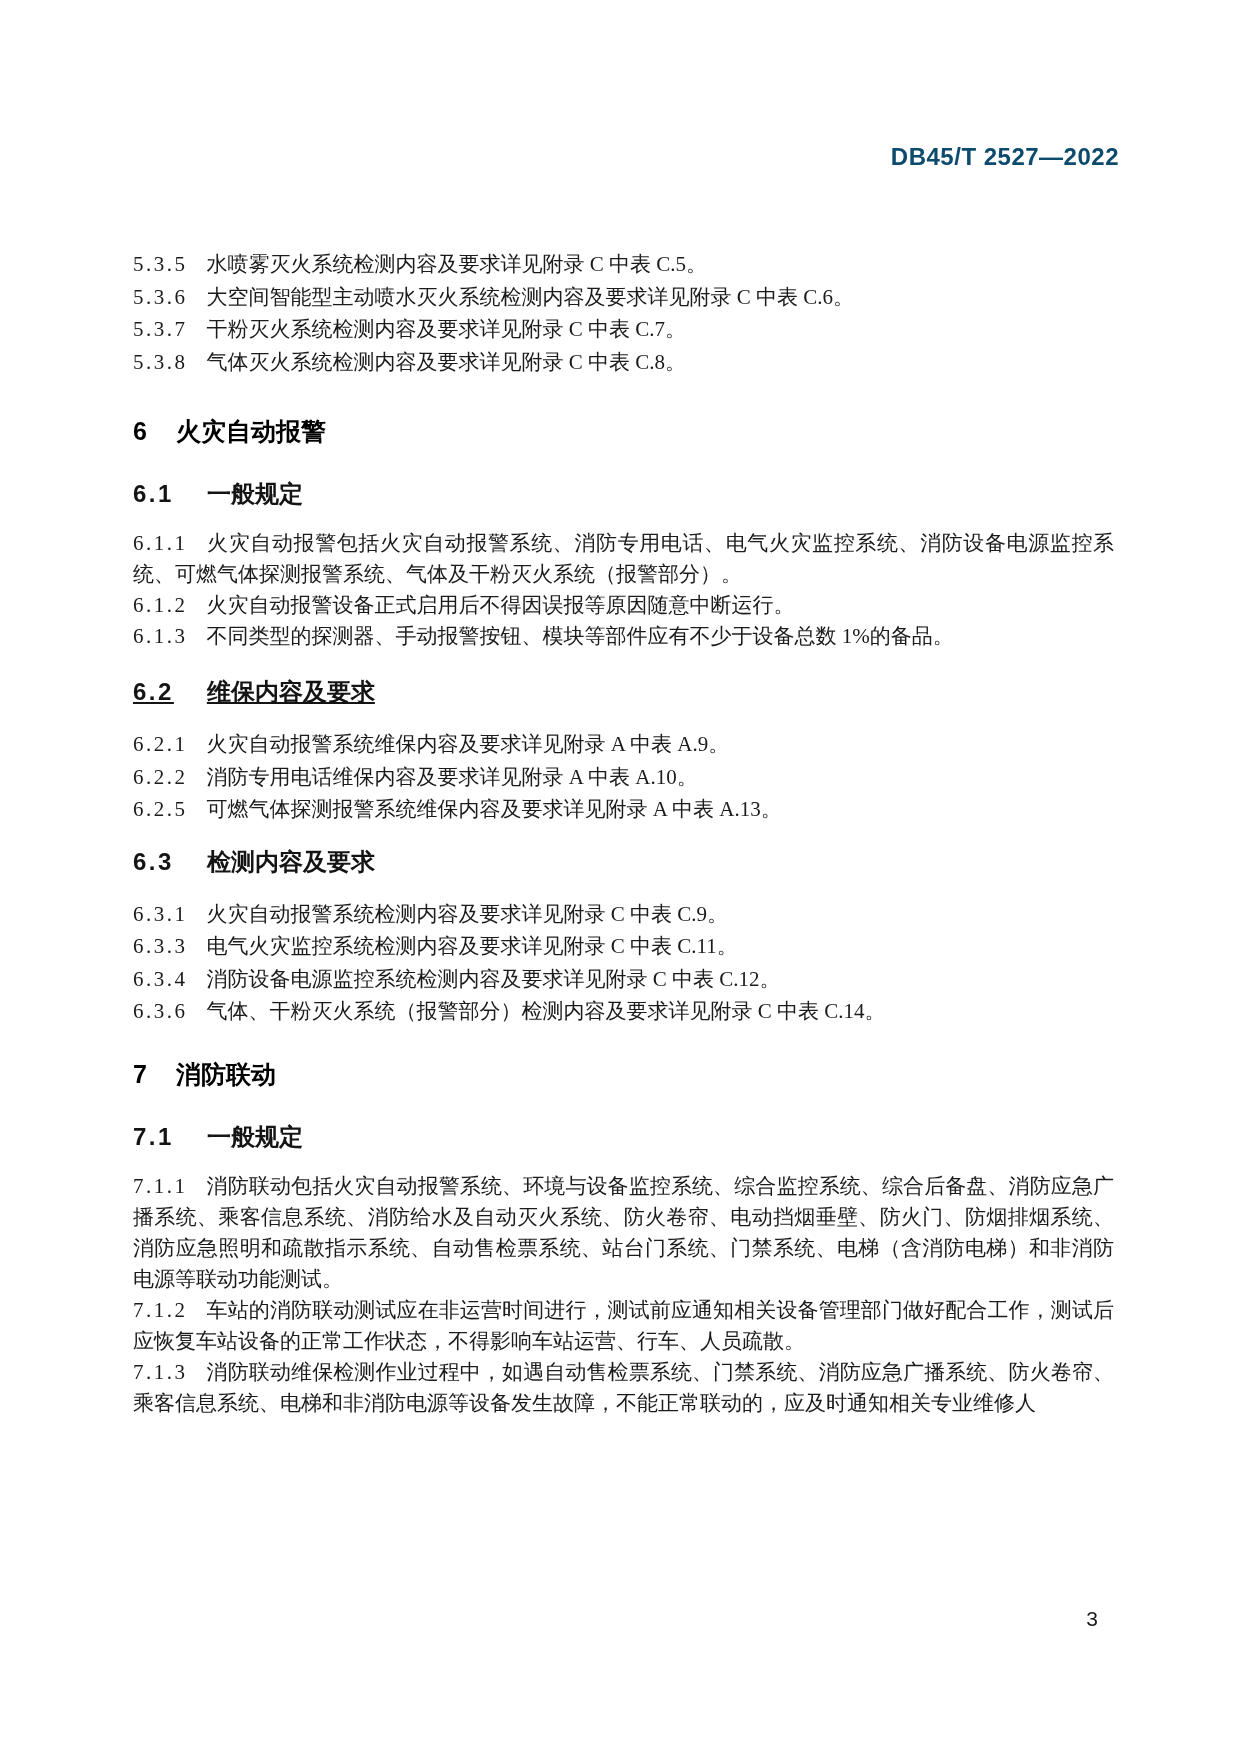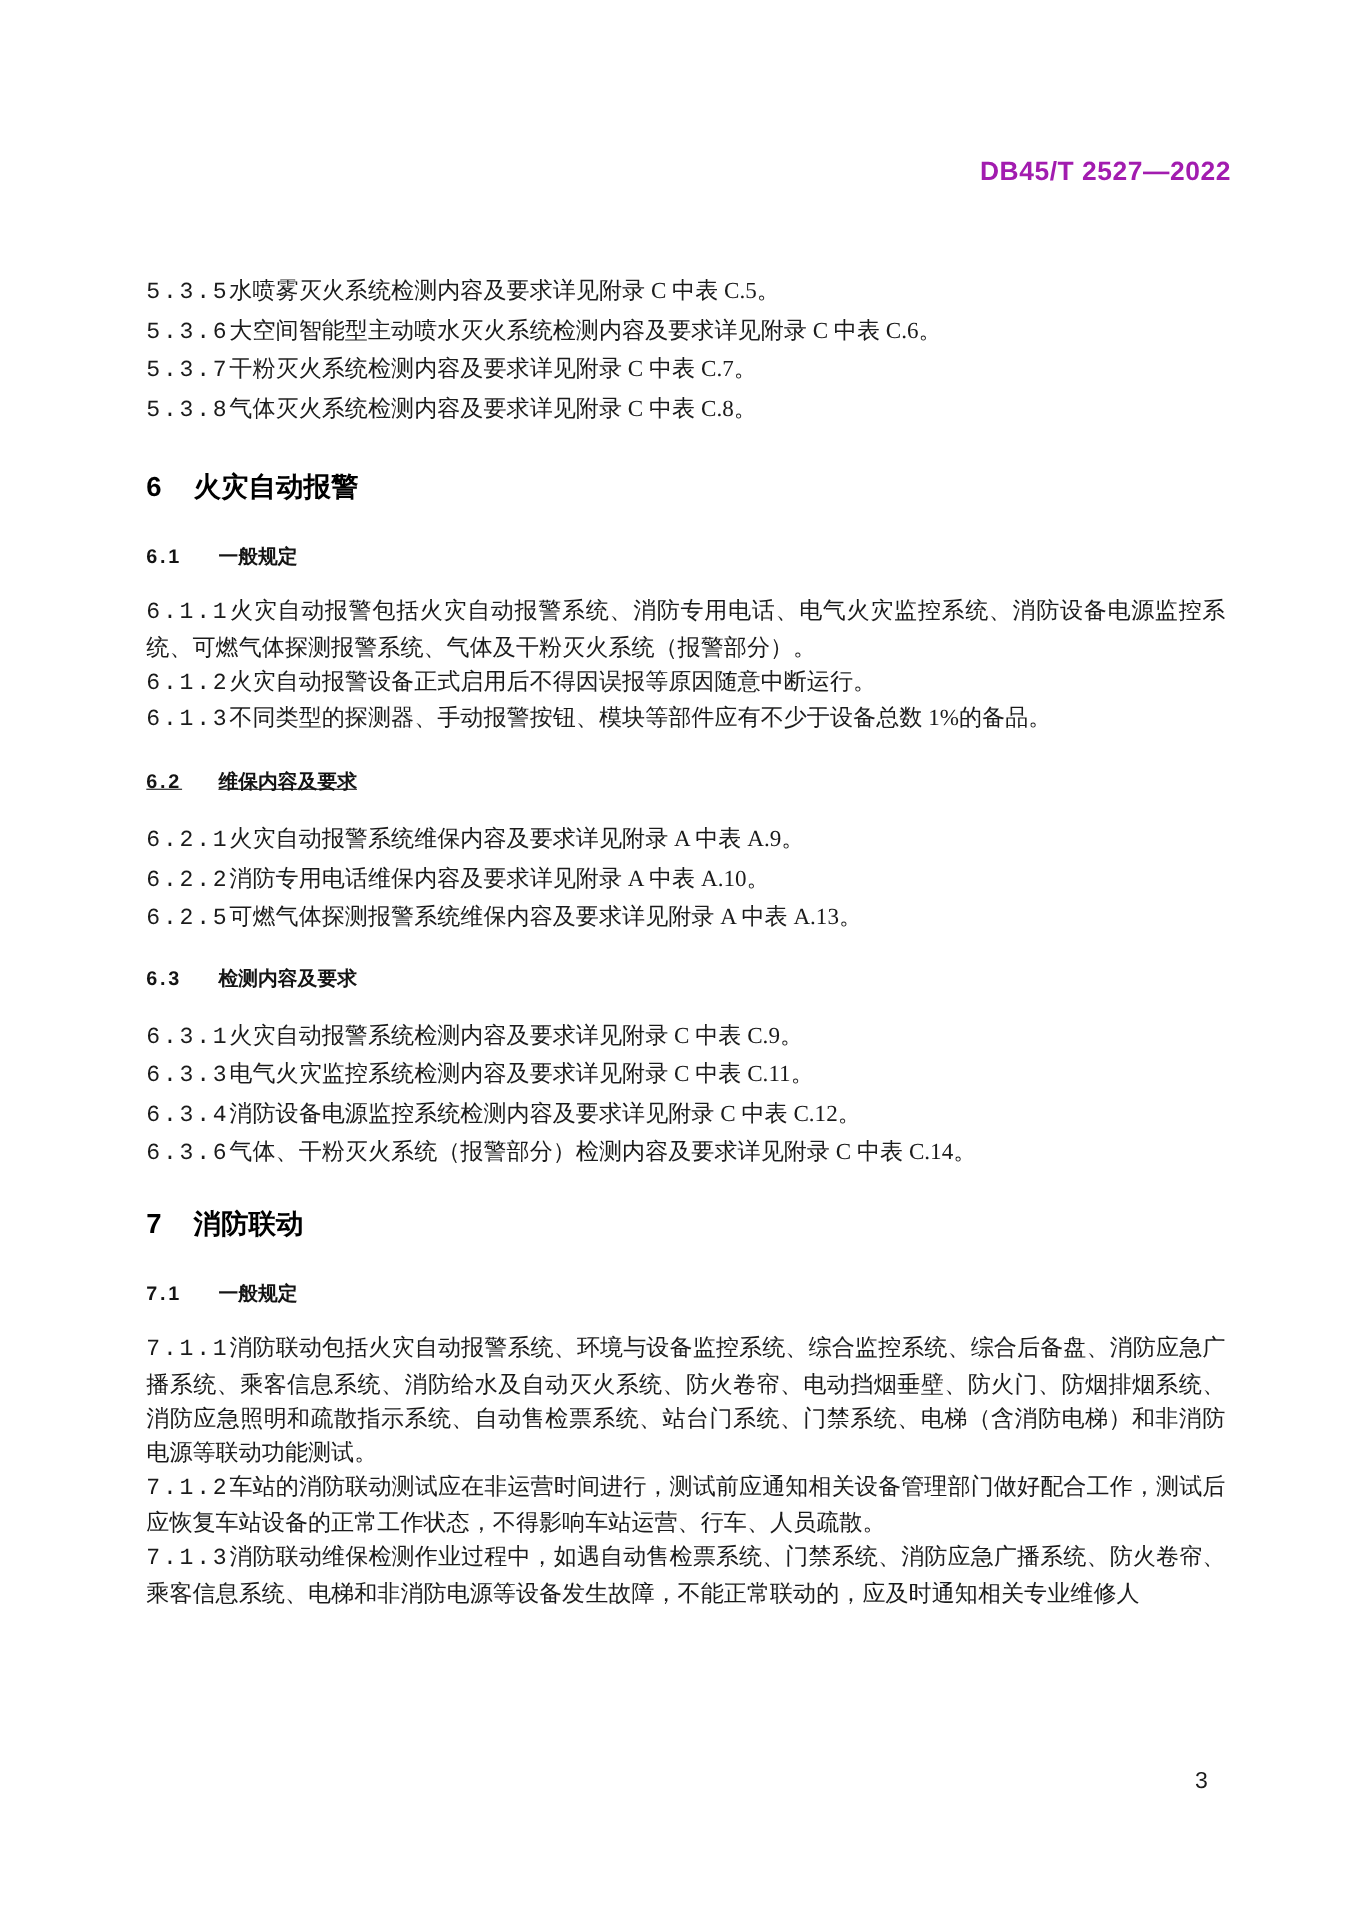--- a/index.html
+++ b/index.html
@@ -18,21 +18,21 @@
     overflow: hidden;
   }
   .doc-number {
     position: absolute;
     top: 143px;
     right: 122px;
     font-family: "Liberation Sans", "DejaVu Sans", sans-serif;
     font-size: 24px;
     font-weight: 600;
     letter-spacing: 0.5px;
-    color: #a21caf;
+    color: #0c4a6e;
     white-space: nowrap;
   }
   .content {
     position: absolute;
     left: 133px;
     top: 248px;
     width: 981px;
   }
   
   .clause {
@@ -40,39 +40,40 @@
     font-size: 21px;
     line-height: 32.5px;
     text-align: justify;
     text-align-last: left;
     color: #1b1b1b;
   }
   .para .clause {
     line-height: 31px;
   }
   .clause .cnum {
-    font-family: Liberation Mono, monospace;
+    font-family: Liberation Serif, serif;
     font-weight: 500;
     letter-spacing: 2.5px;
+    margin-right: 19px;
     white-space: nowrap;
   }
   
   .h-sec {
     margin: 36px 0 0 0;
     font-family: "Liberation Sans", "DejaVu Sans", sans-serif;
     font-size: 25px;
     font-weight: 700;
     line-height: 30px;
     color: #000000;
   }
   .h-sec .hnum { margin-right: 27px; letter-spacing: 2px; }
   .h-sub {
     margin: 34px 0 20px 0;
     font-family: "Liberation Sans", "DejaVu Sans", sans-serif;
-    font-size: 18px;
+    font-size: 24px;
     font-weight: 700;
     line-height: 28px;
     color: #141414;
   }
   .h-sub .hnum { margin-right: 33px; letter-spacing: 2.5px; }
   .h-sec + .h-sub { margin-top: 34px; }
   
   .sec-6 { margin-top: 38px; }
   .sub-6-2 { margin-top: 26px; margin-bottom: 22px; text-decoration: underline; }
   .sub-6-3 { margin-top: 22px; margin-bottom: 22px; }

